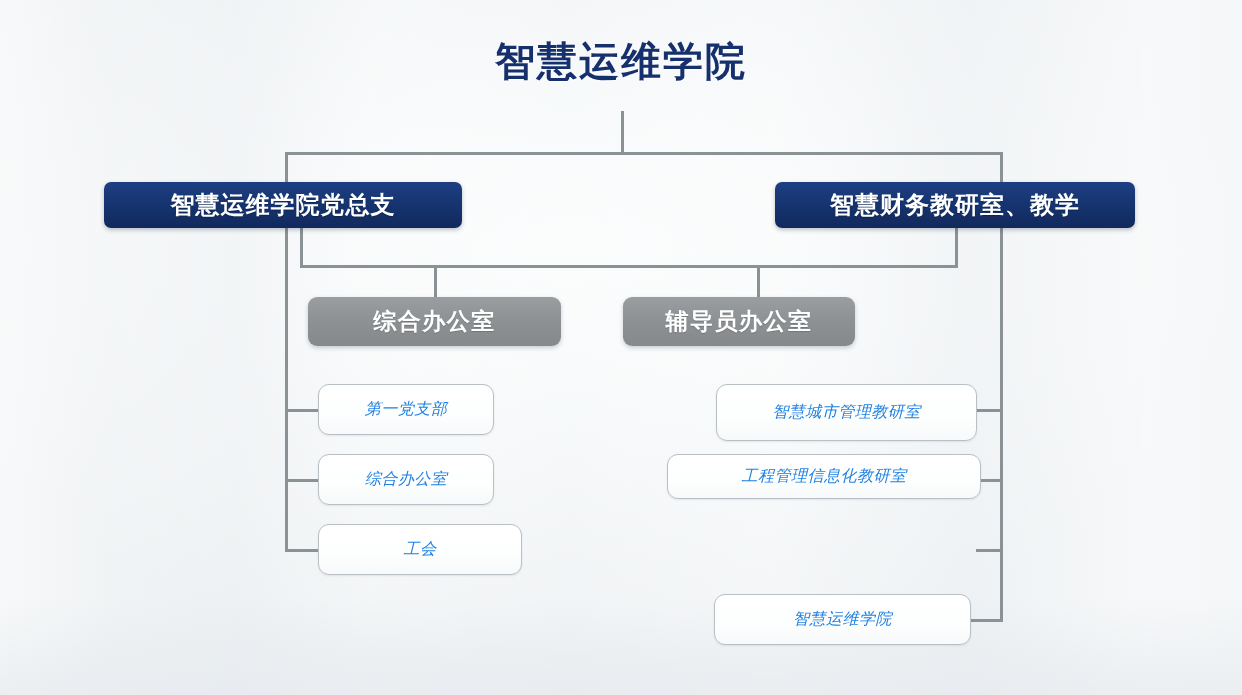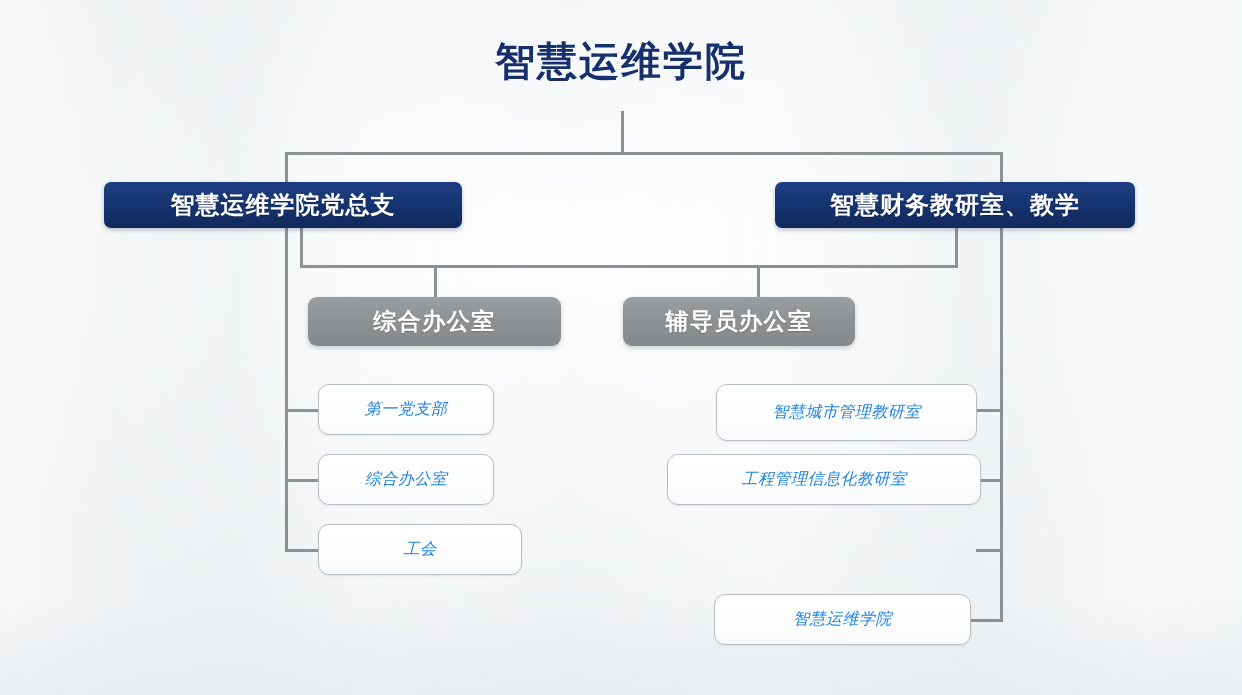--- a/index.html
+++ b/index.html
@@ -174,19 +174,19 @@
     <div class="node node--grey" style="left:623px; top:297px; width:232px; height:49px;">辅导员办公室</div>
 
     <div class="node node--leaf" style="left:318px; top:384px; width:176px; height:51px;">第一党支部</div>
 
     <div class="node node--leaf" style="left:318px; top:454px; width:176px; height:51px;">综合办公室</div>
 
     <div class="node node--leaf" style="left:318px; top:524px; width:204px; height:51px;">工会</div>
 
     <div class="node node--leaf" style="left:716px; top:384px; width:261px; height:57px;">智慧城市管理教研室</div>
 
-    <div class="node node--leaf" style="left:667px; top:454px; width:314px; height:51px;">工程管理信息化教研室</div>
+    <div class="node node--leaf" style="left:667px; top:454px; width:314px; height:45px;">工程管理信息化教研室</div>
 
 
     <div class="node node--leaf" style="left:714px; top:594px; width:257px; height:51px;">智慧运维学院</div>
   </div>
 
 </div>
 
 </body></html>

